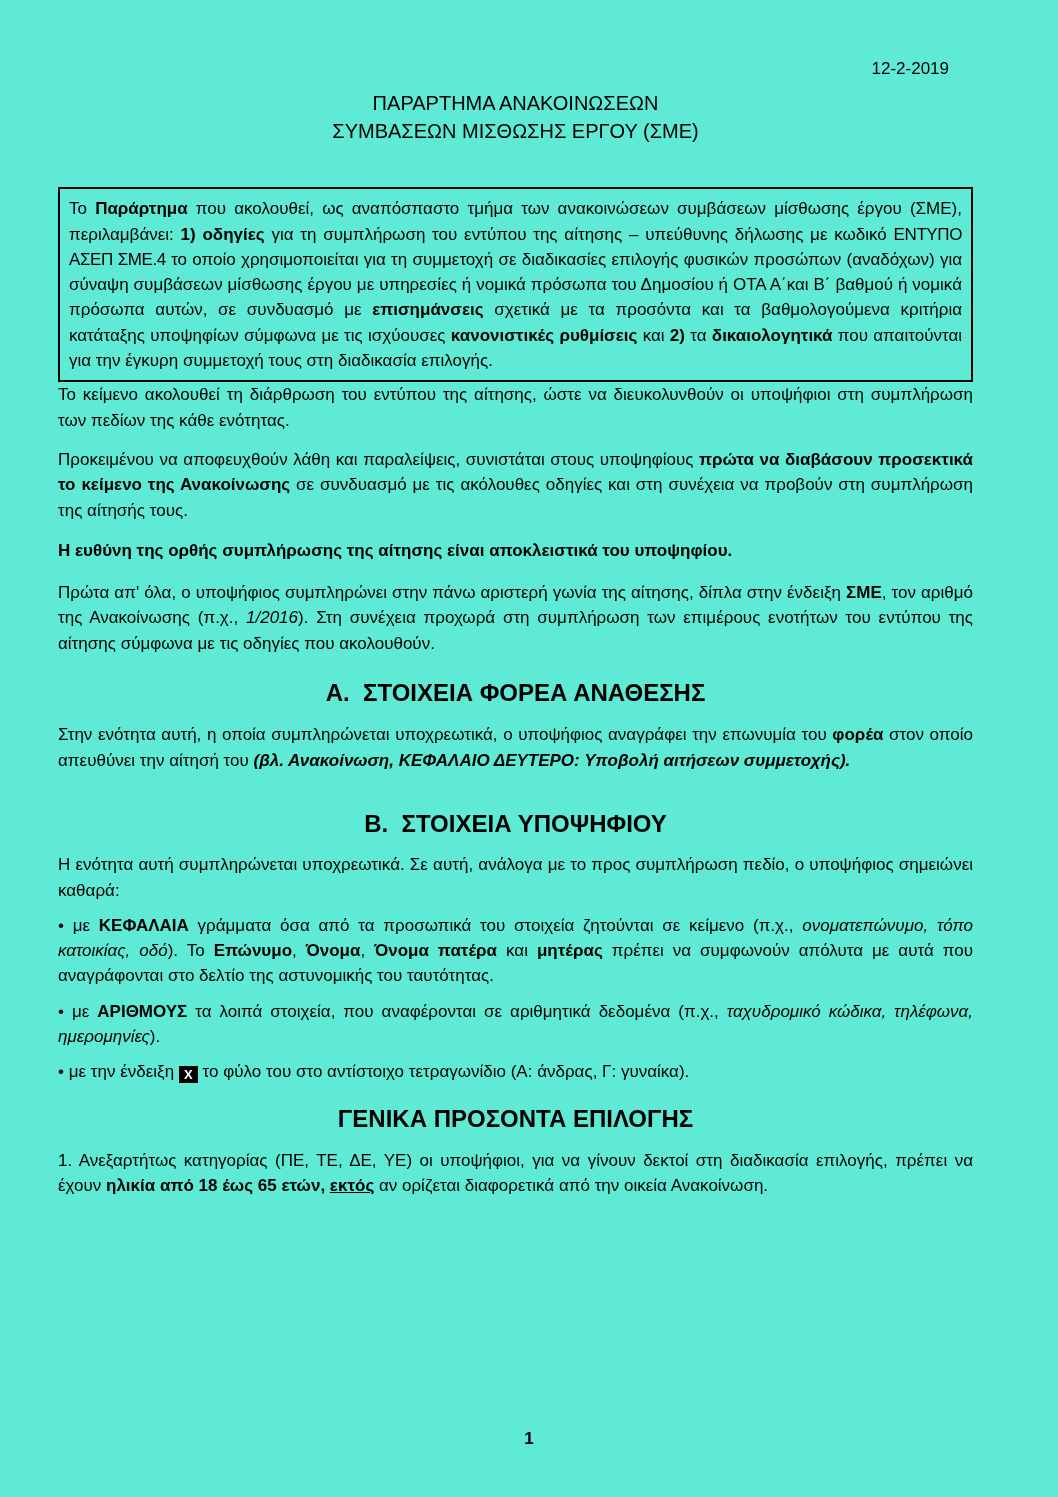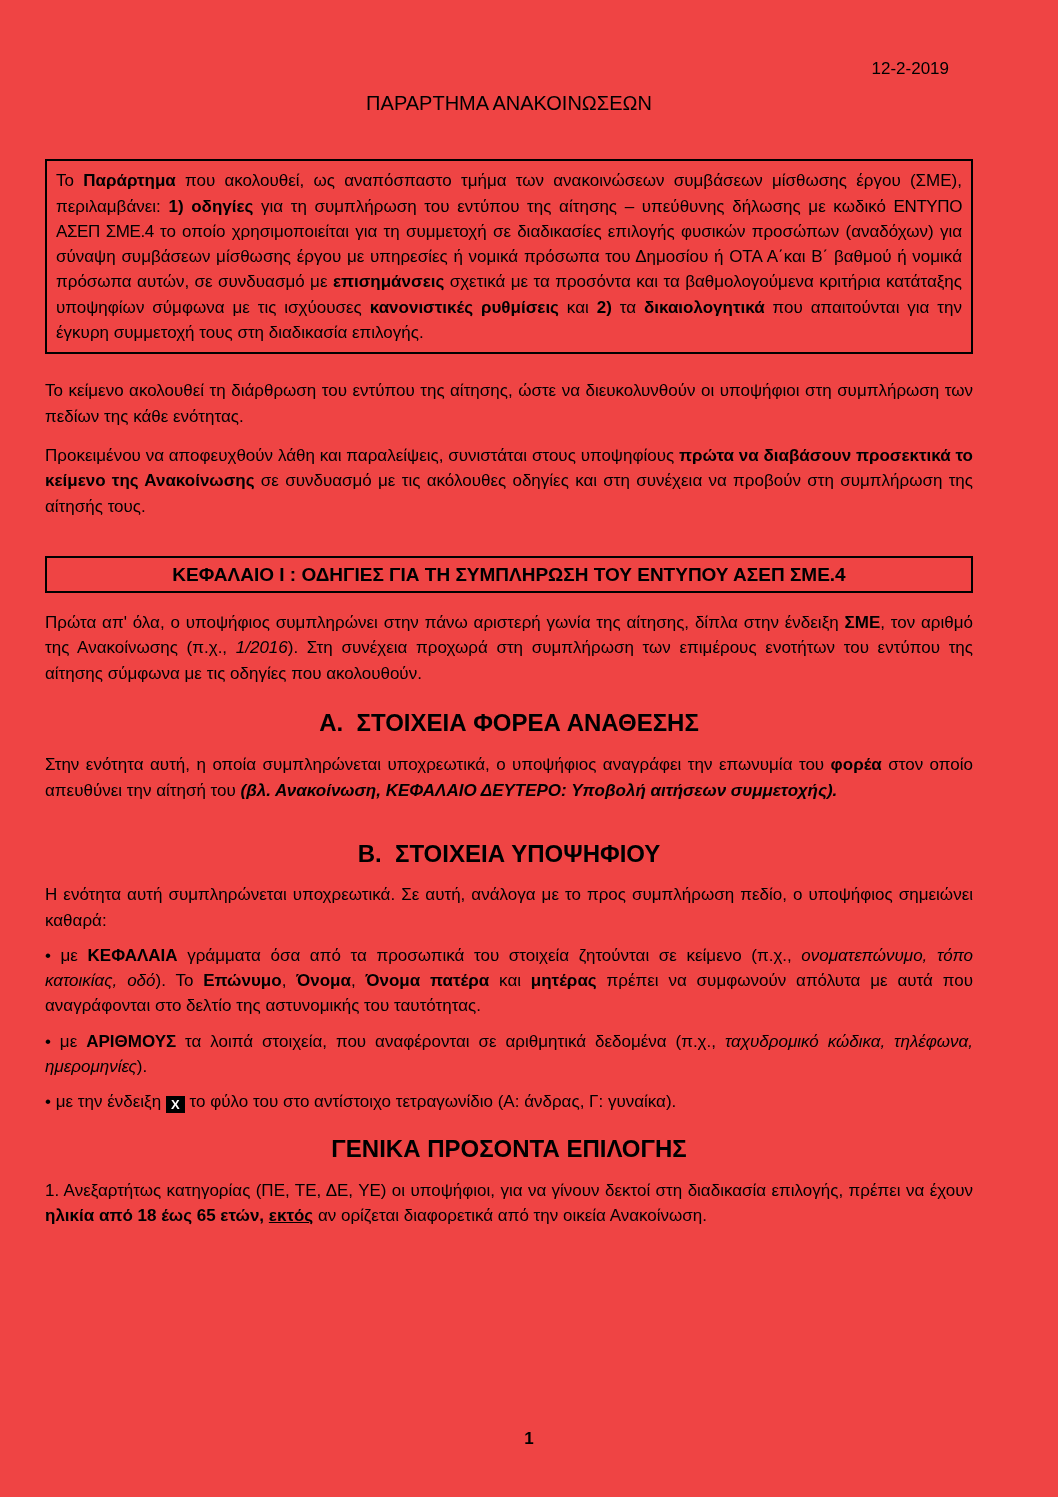--- a/index.html
+++ b/index.html
@@ -1,27 +1,27 @@
 <!DOCTYPE html>
 <html><head>
 <meta charset="utf-8">
 <style>
   html,body { margin:0; padding:0; background:#e8e8e8; }
   .page {
-    width:1058px; height:1497px; margin:0 auto; background:#ef4444;
+    width:1058px; height:1497px; margin:0 auto; background:#5eead4;
     position:relative; box-sizing:border-box;
-    padding:56px 85px 0 45px;
+    padding:56px 85px 0 58px;
     font-family:"Liberation Sans", sans-serif;
     font-size:17px; line-height:25.3px; color:#000;
   }
   .date { text-align:right; padding-right:24px; margin-bottom:8px; }
   .title { text-align:center; font-weight:normal; font-size:20px; line-height:28px; margin-top:8px; }
   .intro-box { border:2px solid #000; padding:7px 9px; margin-top:42px; text-align:justify; }
   .para { text-align:justify; margin:0; }
-  .mt-structure { margin-top:24px; }
+  .mt-structure { }
   .mt-advice { margin-top:14px; }
   .mt-resp { margin-top:15px; }
   .chapter-box { border:2px solid #000; text-align:center; font-weight:bold; font-size:19px; padding:4px 2px; margin-top:37px; }
   .mt-chintro { margin-top:17px; }
   .sec-heading { text-align:center; font-weight:bold; font-size:24px; margin-top:24px; }
   .mt-seca { margin-top:17px; }
   .mt-secb-head { margin-top:38px; }
   .mt-secb-intro { margin-top:16px; }
   .bullet { text-align:justify; margin-top:10px; }
   .mt-genq-head { margin-top:21px; }
@@ -41,34 +41,33 @@
 </style>
 </head>
 <body>
 
 <div class="page">
 
   <div class="date">12-2-2019</div>
 
   <div class="title">
     <div>ΠΑΡΑΡΤΗΜΑ ΑΝΑΚΟΙΝΩΣΕΩΝ</div>
+    <div>ΣΥΜΒΑΣΕΩΝ ΜΙΣΘΩΣΗΣ ΕΡΓΟΥ (ΣΜΕ)</div>
   </div>
 
   <div class="intro-box">
     <span><span>Το </span><span class="seg-b">Παράρτημα</span><span> που ακολουθεί, ως αναπόσπαστο τμήμα των ανακοινώσεων συμβάσεων μίσθωσης έργου (ΣΜΕ), περιλαμβάνει: </span><span class="seg-b">1) οδηγίες</span><span> για τη συμπλήρωση του εντύπου της αίτησης – υπεύθυνης δήλωσης με κωδικό </span><span class="seg-n">ΕΝΤΥΠΟ ΑΣΕΠ ΣΜΕ.4</span><span> το οποίο χρησιμοποιείται για τη συμμετοχή σε διαδικασίες επιλογής φυσικών προσώπων (αναδόχων) για σύναψη συμβάσεων μίσθωσης έργου με υπηρεσίες ή νομικά πρόσωπα του Δημοσίου ή ΟΤΑ Α΄και Β΄ βαθμού ή νομικά πρόσωπα αυτών, σε συνδυασμό με </span><span class="seg-b">επισημάνσεις</span><span> σχετικά με τα προσόντα και τα βαθμολογούμενα κριτήρια κατάταξης υποψηφίων σύμφωνα με τις ισχύουσες </span><span class="seg-b">κανονιστικές ρυθμίσεις</span><span> και </span><span class="seg-b">2)</span><span> τα </span><span class="seg-b">δικαιολογητικά</span><span> που απαιτούνται για την έγκυρη συμμετοχή τους στη διαδικασία επιλογής.</span></span>
   </div>
 
   <p class="para mt-structure"><span>Το κείμενο ακολουθεί τη διάρθρωση του εντύπου της αίτησης, ώστε να διευκολυνθούν οι υποψήφιοι στη συμπλήρωση των πεδίων της κάθε ενότητας.</span></p>
 
   <p class="para mt-advice"><span>Προκειμένου να αποφευχθούν λάθη και παραλείψεις, συνιστάται στους υποψηφίους </span><span class="seg-b">πρώτα να διαβάσουν προσεκτικά το κείμενο της Ανακοίνωσης</span><span> σε συνδυασμό με τις ακόλουθες οδηγίες και στη συνέχεια να προβούν στη συμπλήρωση της αίτησής τους.</span></p>
 
+  <p class="para mt-resp"><span class="seg-b">Η ευθύνη της ορθής συμπλήρωσης της αίτησης είναι αποκλειστικά του υποψηφίου.</span></p>
 
-  <div class="chapter-box">
-    <span>ΚΕΦΑΛΑΙΟ Ι : ΟΔΗΓΙΕΣ ΓΙΑ ΤΗ ΣΥΜΠΛΗΡΩΣΗ ΤΟΥ ΕΝΤΥΠΟΥ ΑΣΕΠ ΣΜΕ.4</span>
-  </div>
 
   <p class="para mt-chintro"><span>Πρώτα απ' όλα, ο υποψήφιος συμπληρώνει στην πάνω αριστερή γωνία της αίτησης, δίπλα στην ένδειξη </span><span class="seg-b">ΣΜΕ</span><span>, τον αριθμό της Ανακοίνωσης (π.χ., </span><span class="seg-i">1/2016</span><span>). Στη συνέχεια προχωρά στη συμπλήρωση των επιμέρους ενοτήτων του εντύπου της αίτησης σύμφωνα με τις οδηγίες που ακολουθούν.</span></p>
 
   <div class="sec-heading">Α.&nbsp;&nbsp;ΣΤΟΙΧΕΙΑ ΦΟΡΕΑ ΑΝΑΘΕΣΗΣ</div>
 
   <p class="para mt-seca"><span>Στην ενότητα αυτή, η οποία συμπληρώνεται υποχρεωτικά, ο υποψήφιος αναγράφει την επωνυμία του </span><span class="seg-b">φορέα</span><span> στον οποίο απευθύνει την αίτησή του </span><span class="seg-bi">(βλ. Ανακοίνωση, ΚΕΦΑΛΑΙΟ ΔΕΥΤΕΡΟ: Υποβολή αιτήσεων συμμετοχής).</span></p>
 
   <div class="sec-heading mt-secb-head">Β.&nbsp;&nbsp;ΣΤΟΙΧΕΙΑ ΥΠΟΨΗΦΙΟΥ</div>
 
   <p class="para mt-secb-intro"><span>Η ενότητα αυτή συμπληρώνεται υποχρεωτικά. Σε αυτή, ανάλογα με το προς συμπλήρωση πεδίο, ο υποψήφιος σημειώνει καθαρά:</span></p>

